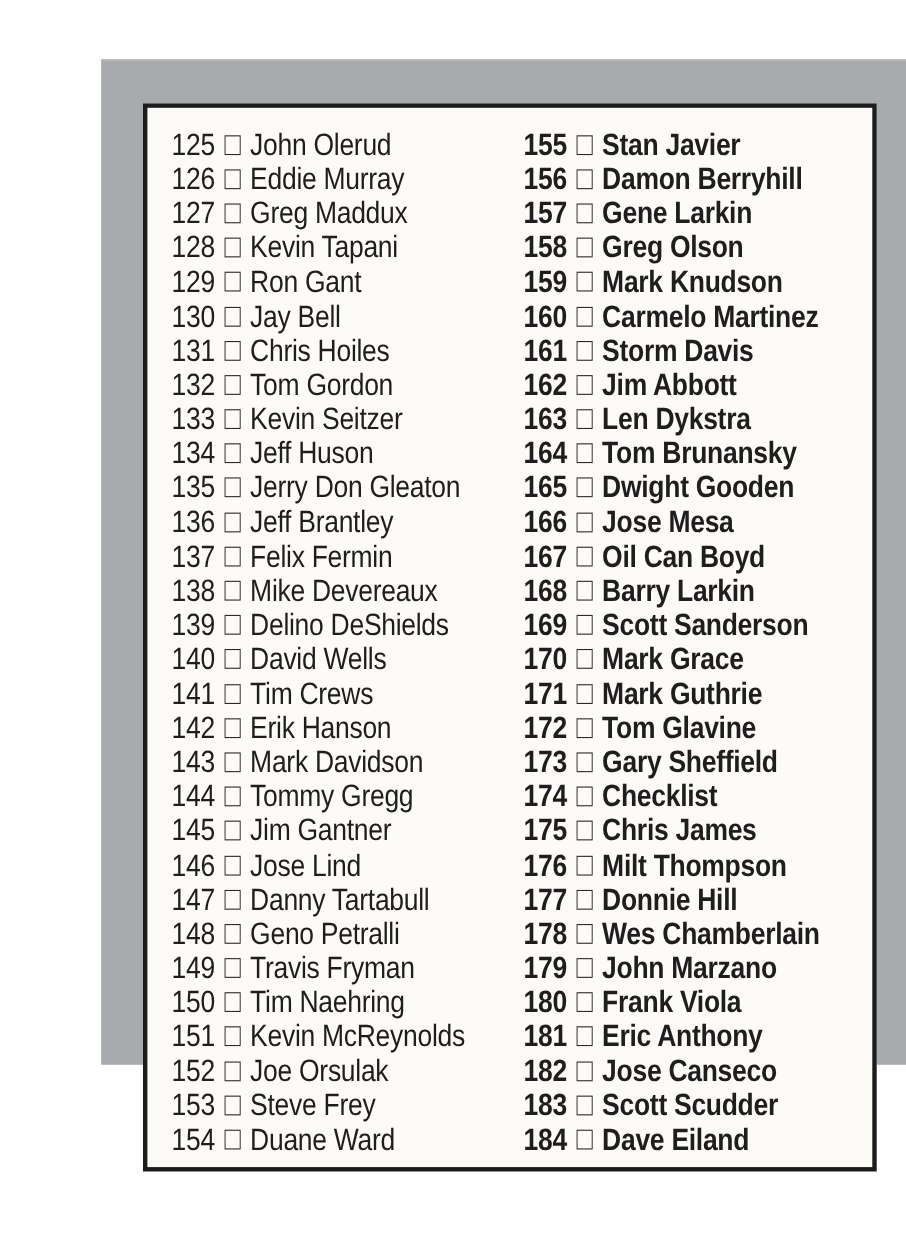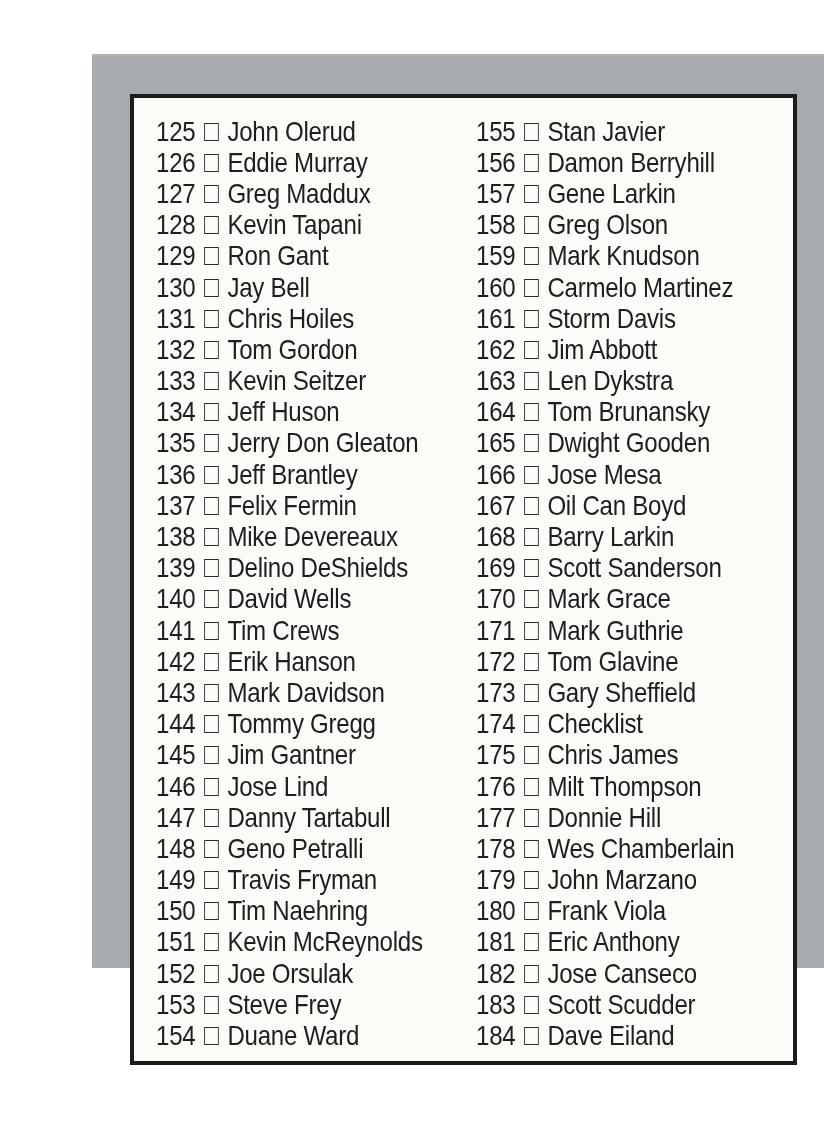--- a/index.html
+++ b/index.html
@@ -28,21 +28,21 @@
       height: 971px;
       background: #fcfbf8;
       border: 4px solid #1c1c1c;
       box-sizing: border-box;
     }
     .column {
       position: absolute;
       top: 18px;
     }
     .col-left { left: 22px; }
-    .col-right { left: 342px; }
+    .col-right { left: 342px; font-weight: bold; }
     .row {
       display: flex;
       align-items: center;
       height: 31.2px;
       white-space: nowrap;
       font-family: "Liberation Sans", sans-serif;
       font-size: 28px;
       color: #1e1e1e;
       transform: scaleX(0.86);
       transform-origin: left center;

